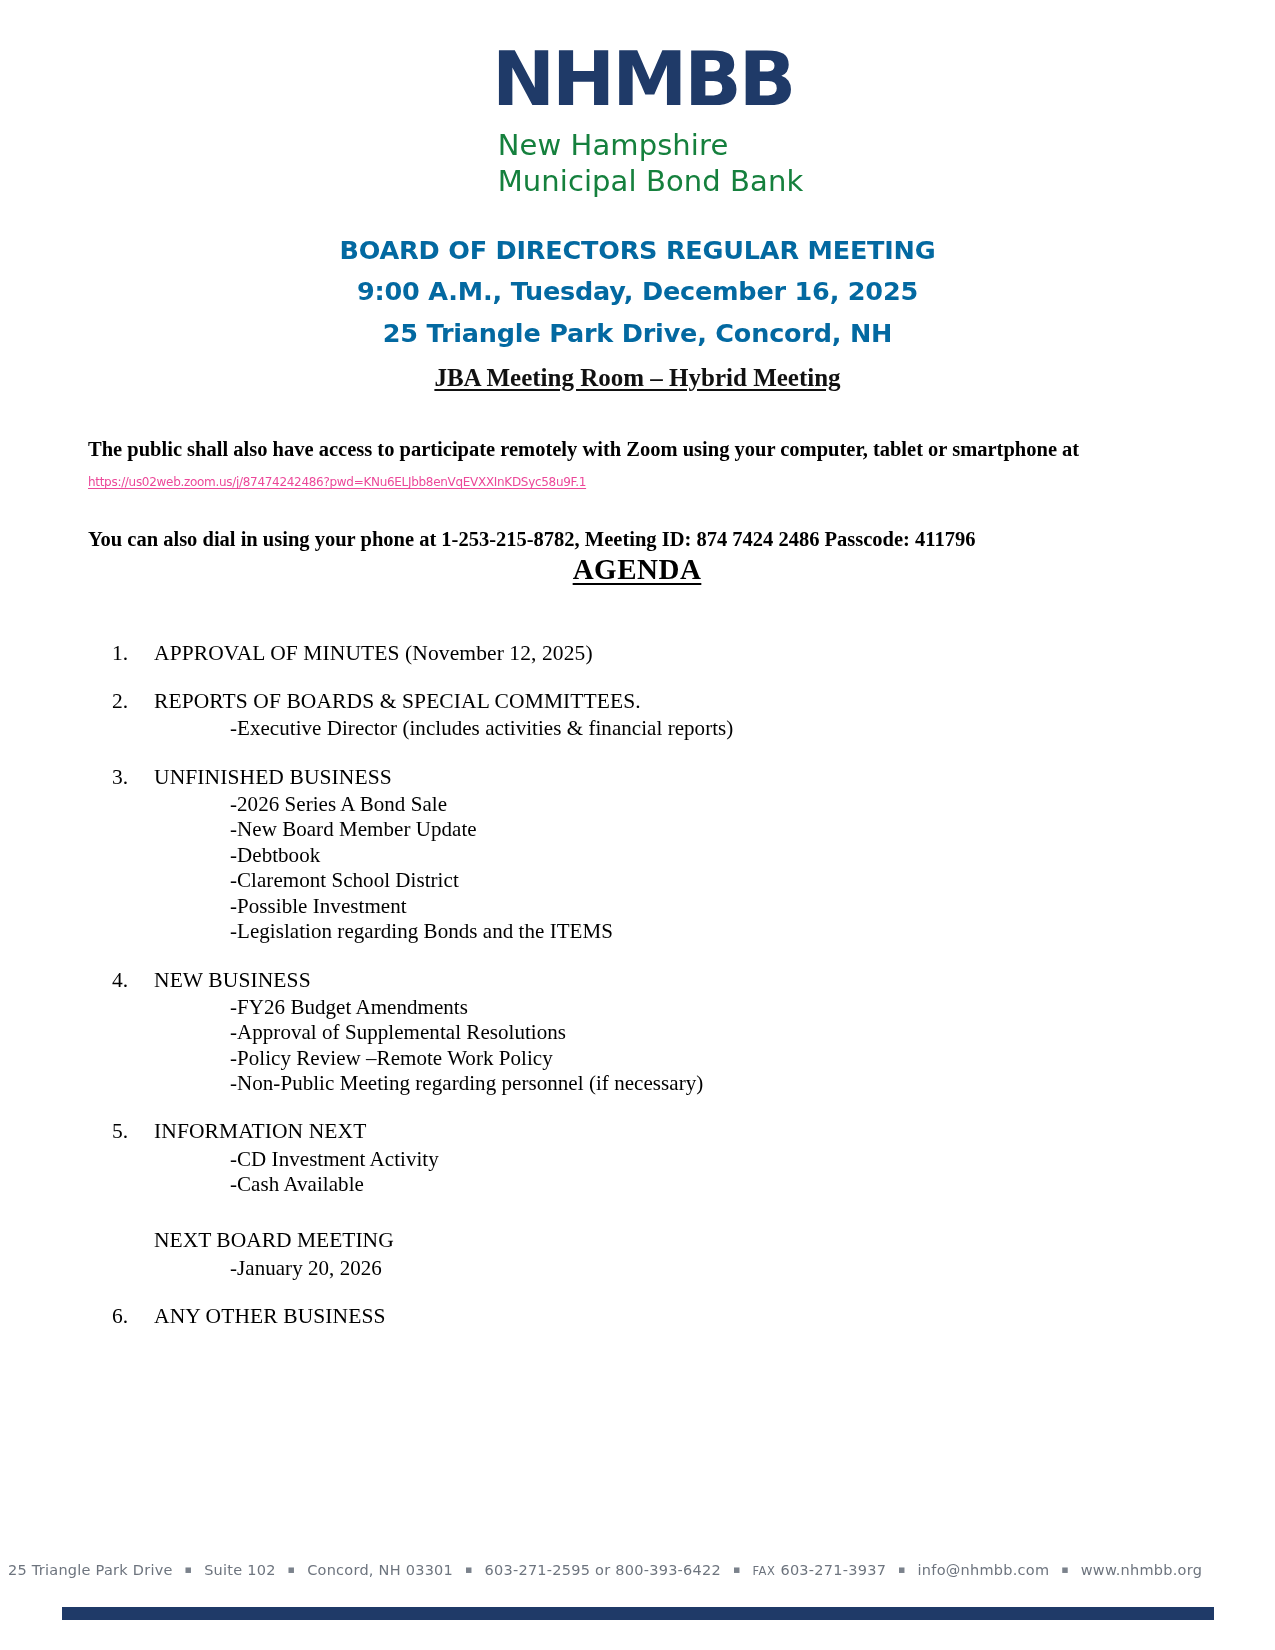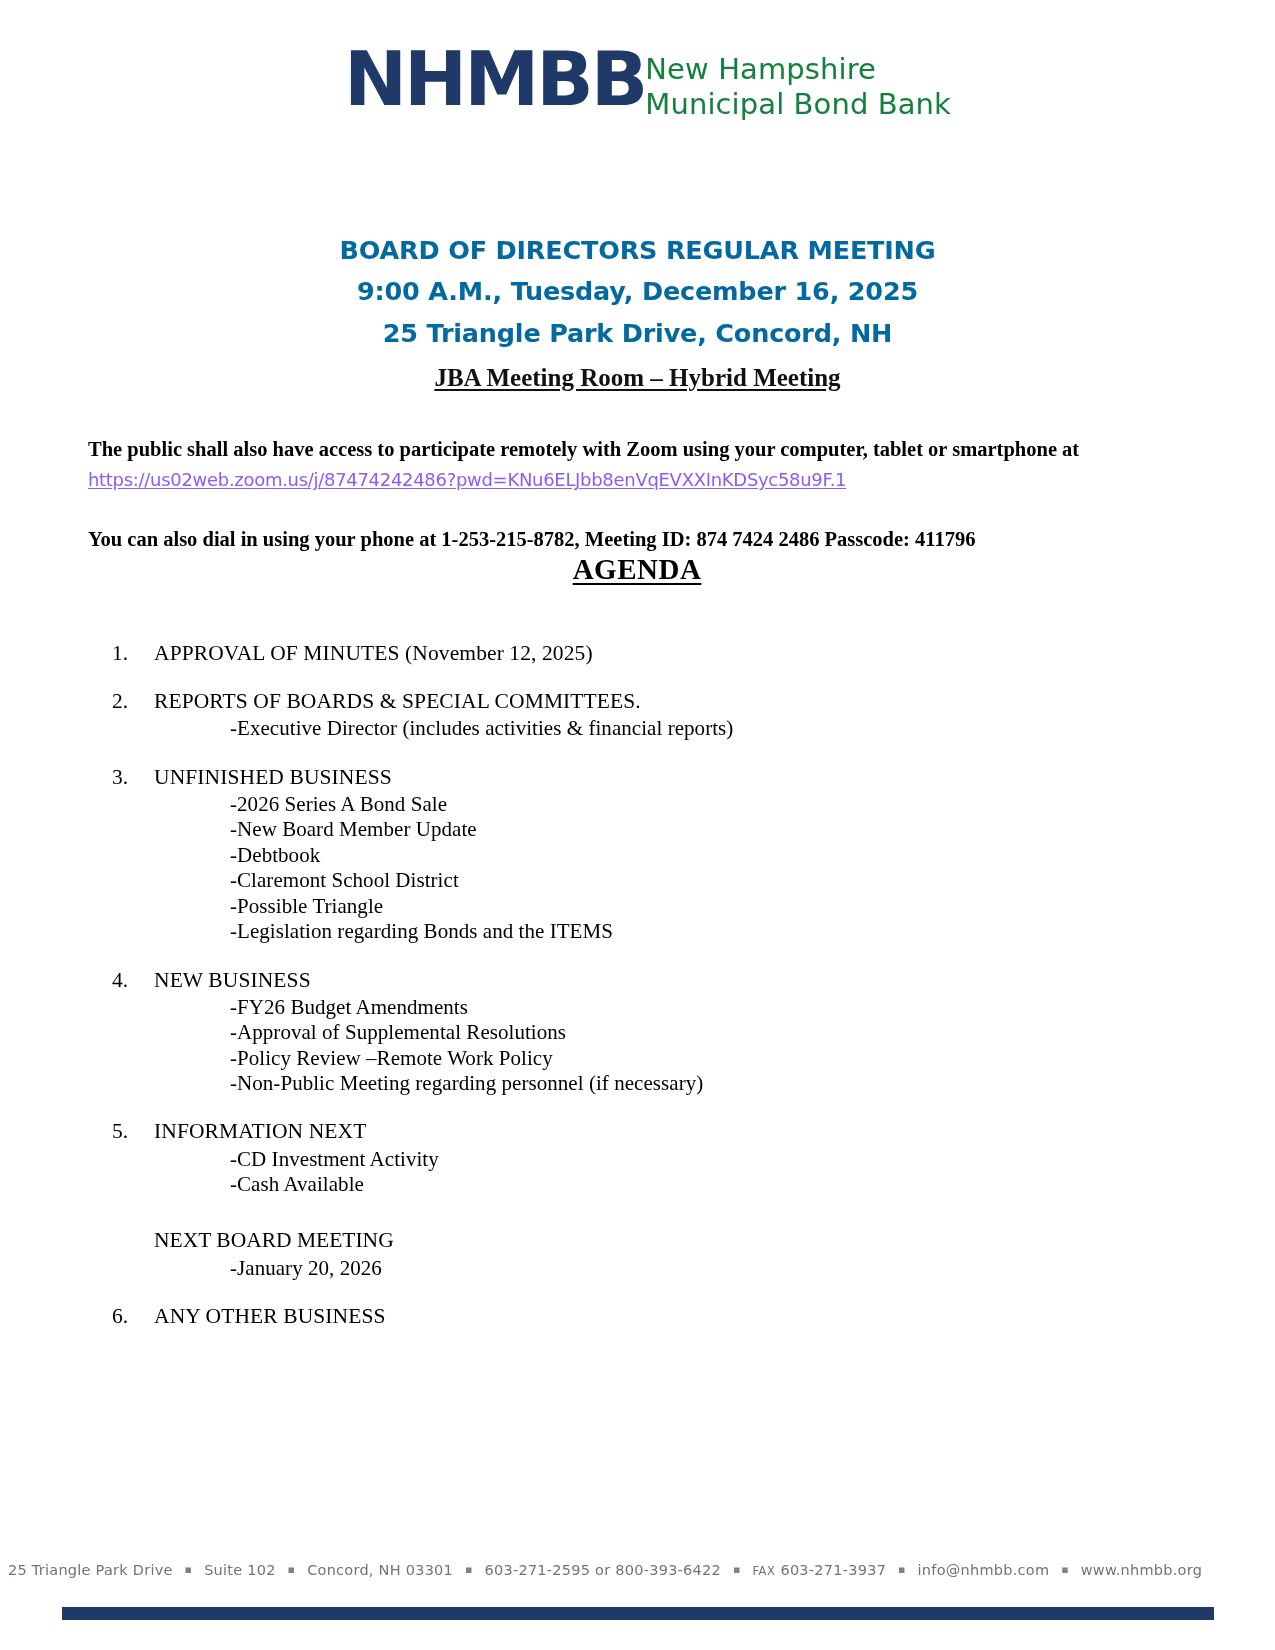--- a/index.html
+++ b/index.html
@@ -24,20 +24,21 @@
     left: 0;
     width: 1275px;
     display: flex;
     justify-content: center;
     align-items: flex-start;
   }
   .logo-lockup {
     display: flex;
     align-items: flex-start;
     margin-left: 20px;
+    flex-direction: column;
   }
   .logo-mark {
     font-family: "DejaVu Sans", sans-serif;
     font-weight: 700;
     font-size: 74px;
     line-height: 0.95;
     letter-spacing: -3.0px;
     color: #1f3a68;
     transform: scaleX(1.02);
     transform-origin: left top;
@@ -91,24 +92,24 @@
   .remote-para {
     font-family: "Liberation Serif", serif;
     font-weight: 700;
     font-size: 20.5px;
     line-height: 1.48;
     color: #000;
   }
   .zoom-link {
     font-family: "DejaVu Sans", sans-serif;
     font-weight: 400;
-    font-size: 18px;
+    font-size: 12px;
     text-decoration: underline;
     text-underline-offset: 2px;
-    color: #8b5cf6;
+    color: #ec4899;
     letter-spacing: -0.3px;
   }
   .dialin-para {
     font-family: "Liberation Serif", serif;
     font-weight: 700;
     font-size: 20.5px;
     line-height: 1.45;
     margin-top: 30px;
     color: #000;
   }
@@ -257,21 +258,21 @@
   <div class="agenda-item">
     <div class="agenda-row">
       <div class="agenda-num">3.</div>
       <div class="agenda-title">UNFINISHED BUSINESS</div>
     </div>
     <ul class="sub-list">
       <li class="sub-item">-2026 Series A Bond Sale</li>
       <li class="sub-item">-New Board Member Update</li>
       <li class="sub-item">-Debtbook</li>
       <li class="sub-item">-Claremont School District</li>
-      <li class="sub-item">-Possible Triangle</li>
+      <li class="sub-item">-Possible Investment</li>
       <li class="sub-item">-Legislation regarding Bonds and the ITEMS</li>
     </ul>
   </div>
 
   <div class="agenda-item">
     <div class="agenda-row">
       <div class="agenda-num">4.</div>
       <div class="agenda-title">NEW BUSINESS</div>
     </div>
     <ul class="sub-list">

